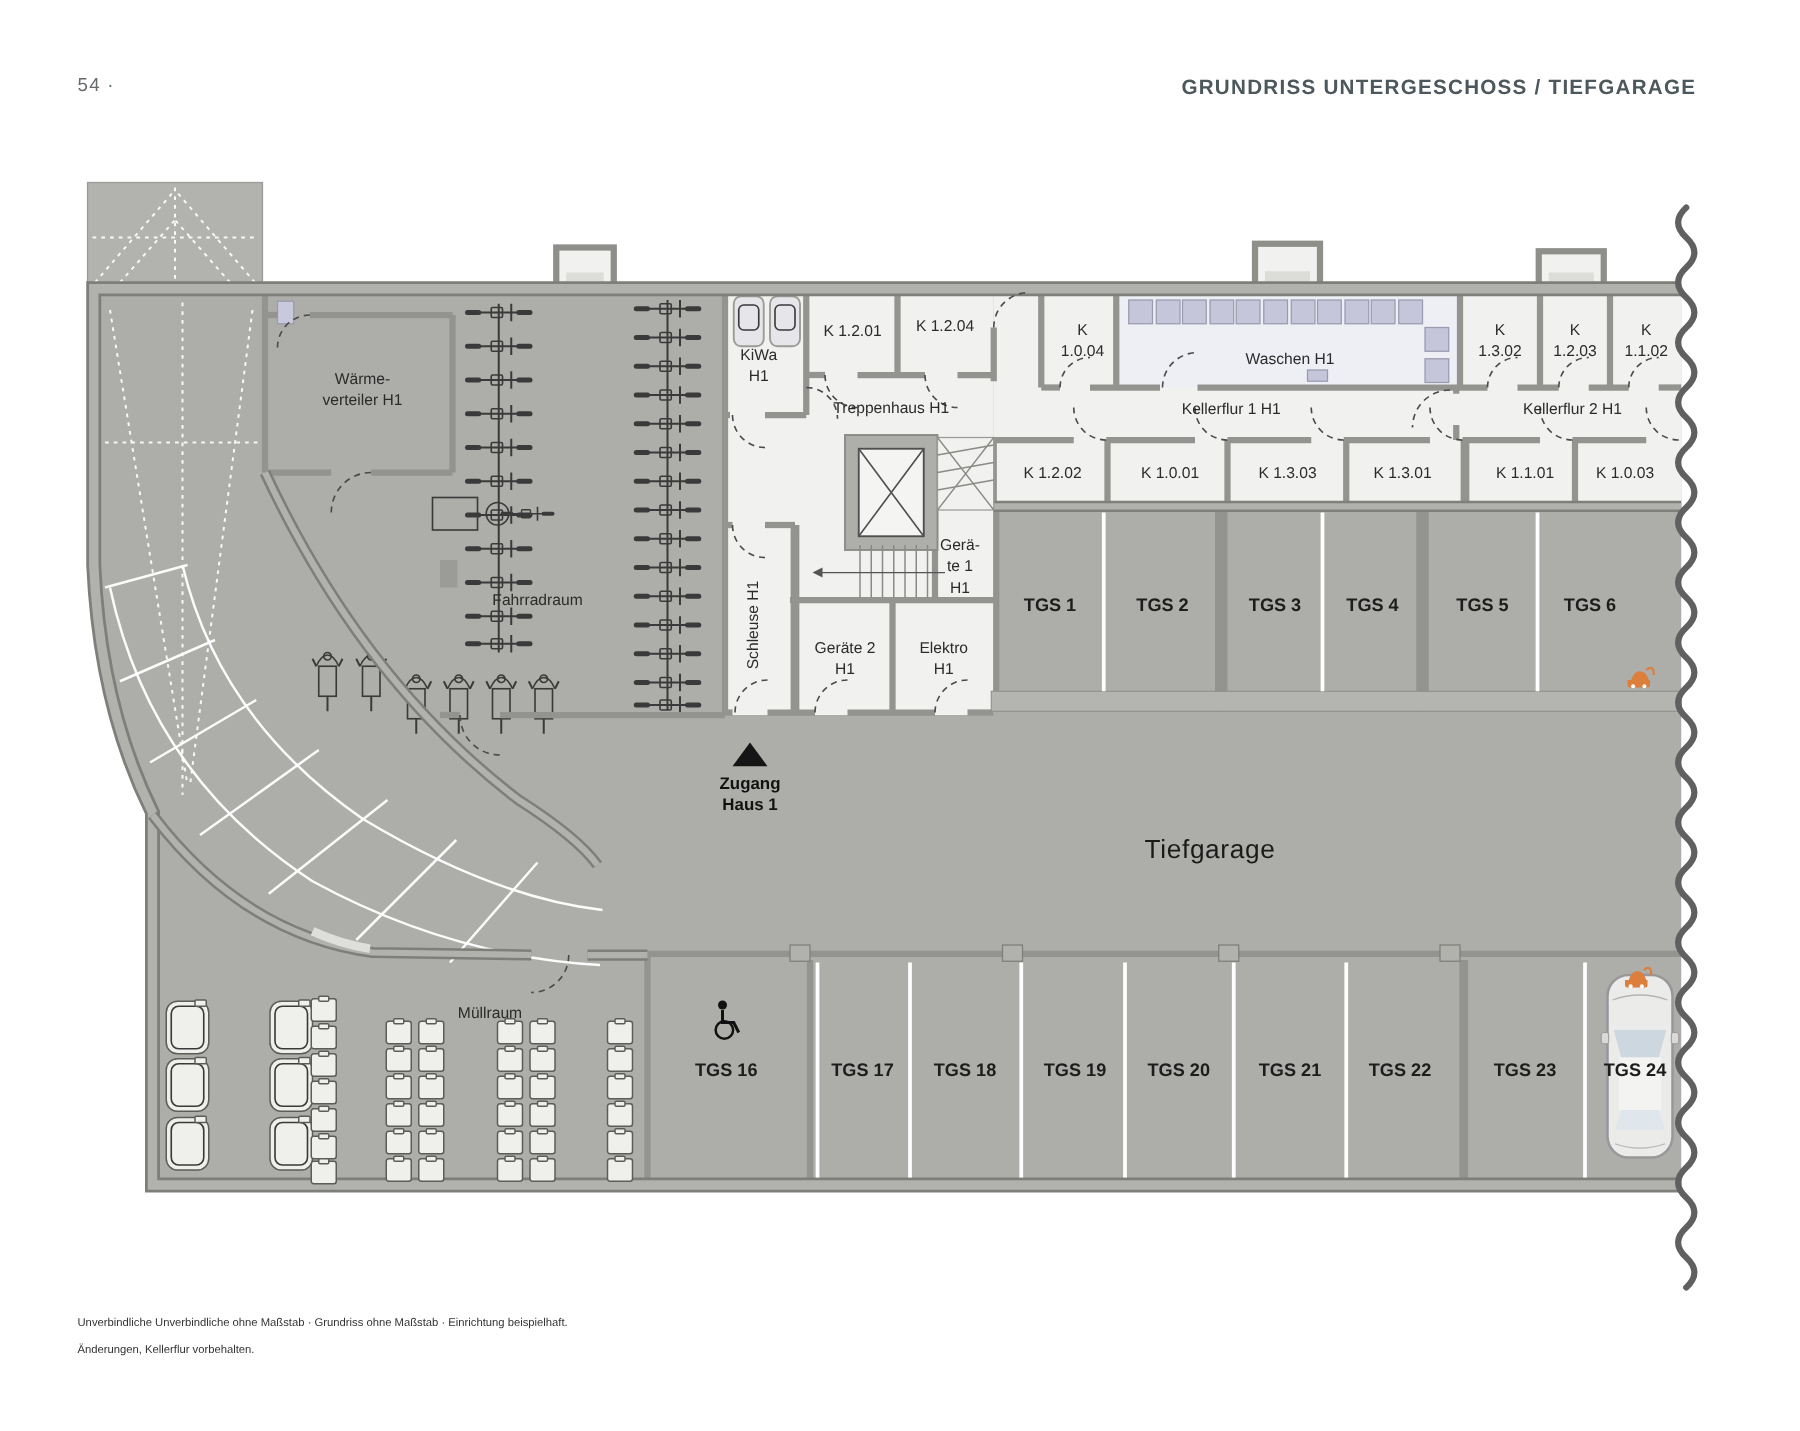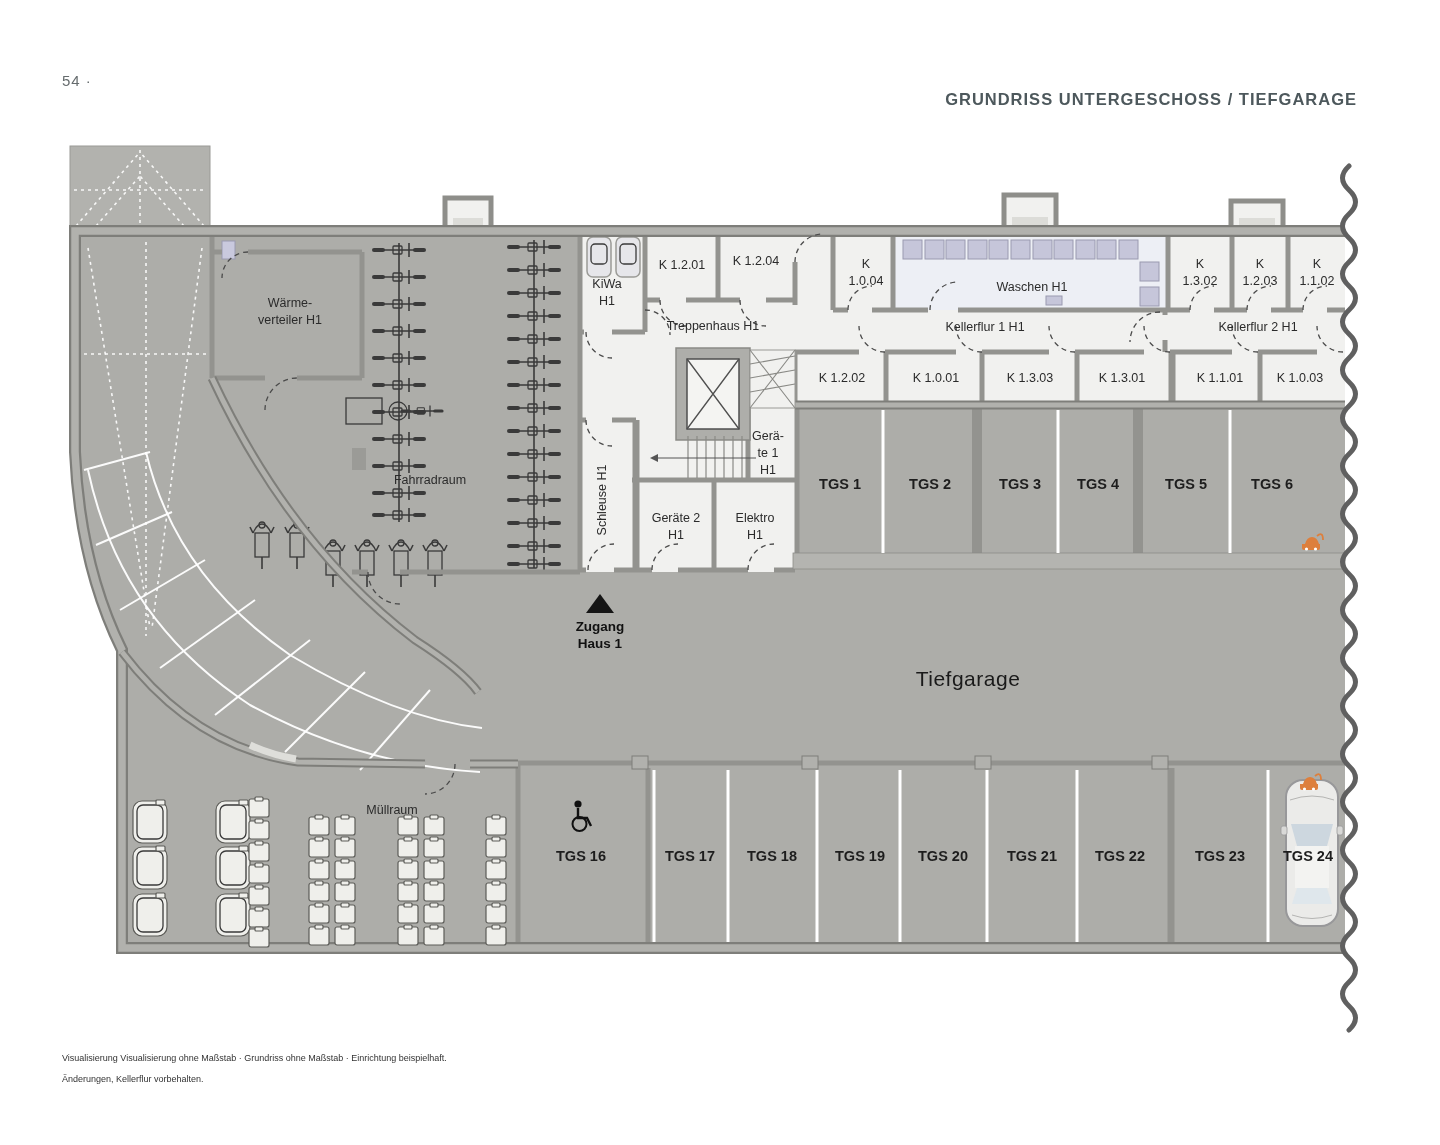--- a/index.html
+++ b/index.html
@@ -3,23 +3,23 @@
 <meta charset="utf-8">
 <style>
   :root{
     --c-title:#4d585c; --c-floor:#adada9; --c-room:#f1f1ef; --c-wall_band:#b1b1ad;
     --c-wall_edge:#7e7e7a; --c-wall:#93938f; --c-laundry:#edeff5; --c-appliance:#c6c6da;
     --c-ev:#dd7f3c; --c-text:#2b2b2b; --c-page_bg:#ffffff;
   }
   html,body{margin:0;padding:0;}
   body{width:1440px;height:1145px;background:var(--c-page_bg);position:relative;
        font-family:"Liberation Sans",sans-serif;overflow:hidden;}
-  .pagenum{position:absolute;left:62px;top:60px;font-size:15px;color:#666c6e;letter-spacing:1px;margin-top:12px;}
+  .pagenum{position:absolute;left:62px;top:60px;font-size:15px;color:#666c6e;letter-spacing:1px;}
   .title{position:absolute;right:83px;top:61px;font-size:16.5px;font-weight:bold;
-         letter-spacing:1px;color:var(--c-title);margin-top:29px;}
+         letter-spacing:1px;color:var(--c-title);}
   .footer{position:absolute;left:62px;font-size:9px;color:#333;}
   .f1{top:1053px;} .f2{top:1074px;}
   svg{position:absolute;left:0;top:0;}
   .floor{fill:var(--c-floor);}
   .ramp{fill:#b2b2ae;stroke:#9a9a96;stroke-width:1;}
   .room{fill:var(--c-room);}
   .laundry{fill:var(--c-laundry);}
   .wbE{stroke:var(--c-wall_edge);stroke-width:12;fill:none;}
   .wbF{stroke:var(--c-wall_band);stroke-width:7.5;fill:none;}
   .wbE2{stroke:var(--c-wall_edge);stroke-width:9;fill:none;}
@@ -462,14 +462,14 @@
     <text class="tgs" x="1308" y="861">TGS 24</text>
   </g>
 
   <text class="big" x="968" y="686">Tiefgarage</text>
   <g>
     <text class="zb" x="600" y="631">Zugang</text>
     <text class="zb" x="600" y="648">Haus 1</text>
   </g>
 </svg>
 
-<div class="footer f1">Visualisierung Visualisierung ohne Maßstab · Grundriss ohne Maßstab · Einrichtung beispielhaft.</div>
+<div class="footer f1">Unverbindliche Unverbindliche ohne Maßstab · Grundriss ohne Maßstab · Einrichtung beispielhaft.</div>
 <div class="footer f2">Änderungen, Kellerflur vorbehalten.</div>
 
 </body></html>

